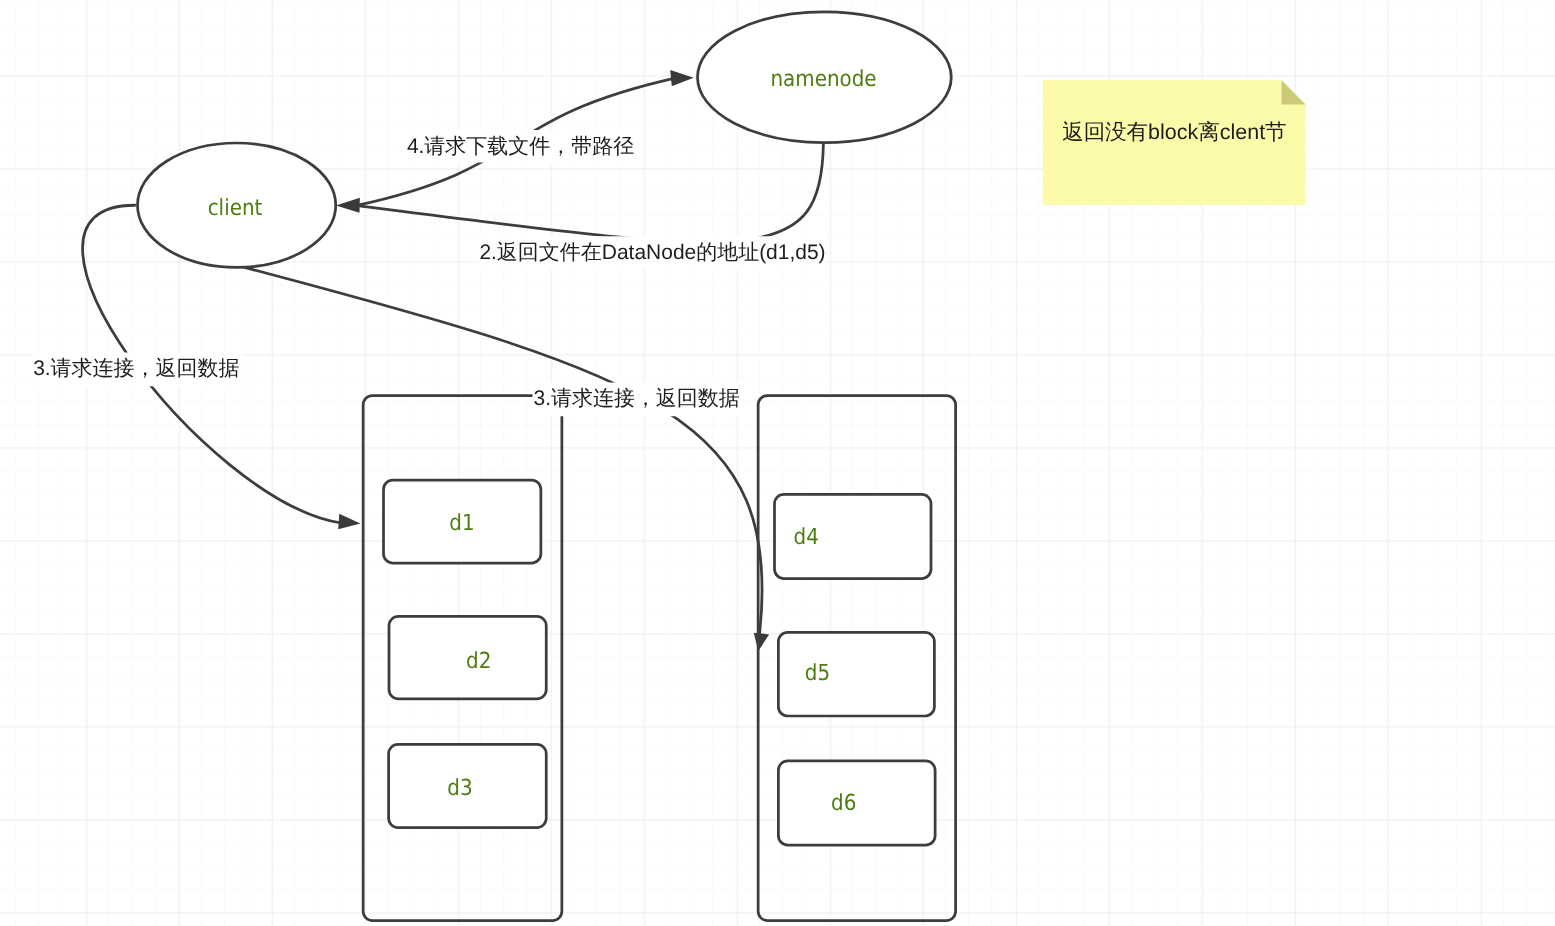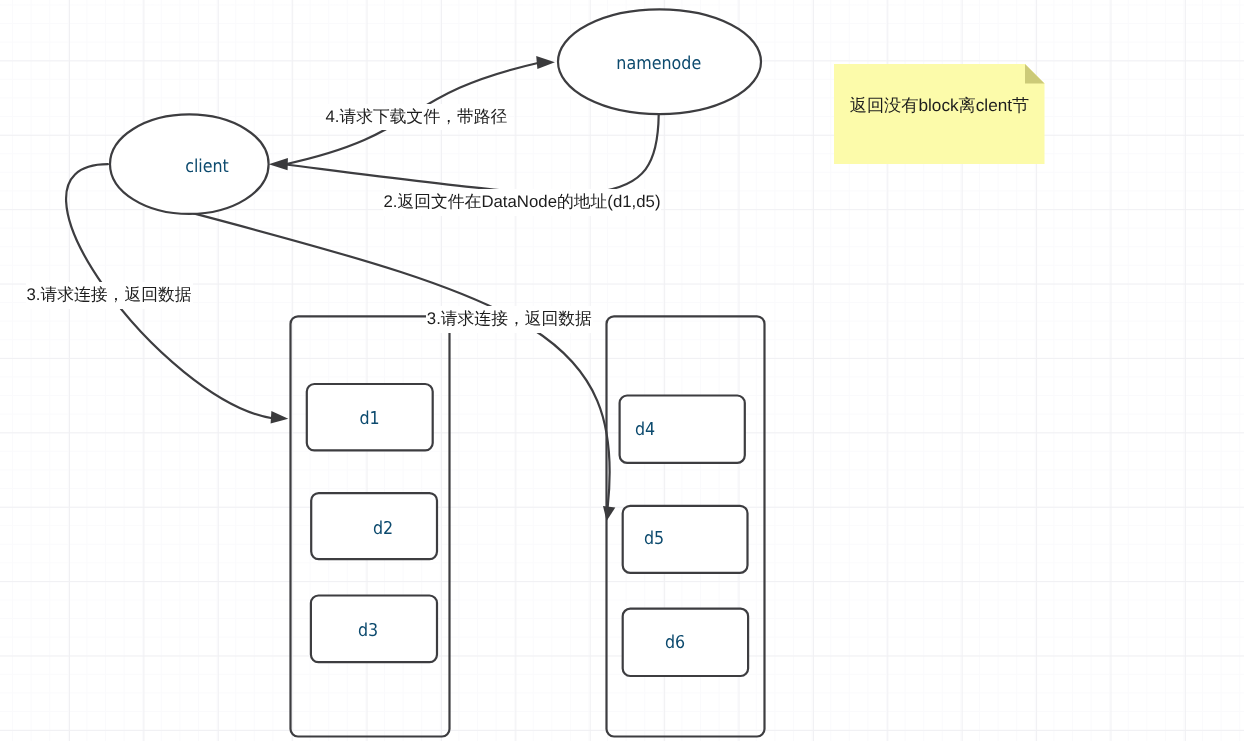--- a/index.html
+++ b/index.html
@@ -13,21 +13,21 @@
       linear-gradient(to bottom, #f0f0f3 1px, transparent 1px),
       linear-gradient(to right, #fafafc 1px, transparent 1px),
       linear-gradient(to bottom, #fafafc 1px, transparent 1px);
     background-size:74.4px 74.4px,74.4px 74.4px,18.6px 18.6px,18.6px 18.6px;
     background-position:-5.4px 0,0 -14px,-6.5px 0,0 4.5px;
     background-repeat:repeat;}
   svg.layer{position:absolute;left:0;top:0;width:1244px;height:741px;overflow:visible;}
   .stroke{fill:none;stroke:#3d3d40;stroke-width:2.2;stroke-linecap:round;stroke-linejoin:round;}
   .shapefill{fill:#ffffff;}
   .head{fill:#3a3a3c;}
-  .nodelbl{position:absolute;font-family:"DejaVu Sans",sans-serif;font-stretch:condensed;font-size:17.7px;color:#0c4a6e;white-space:nowrap;
+  .nodelbl{position:absolute;font-family:"DejaVu Sans",sans-serif;font-stretch:condensed;font-size:17.7px;color:#4d7c0f;white-space:nowrap;
            transform:translate(-50%,-50%);}
   .edgelbl{position:absolute;font-size:16.8px;color:#1d1d1d;white-space:nowrap;
            background:#ffffff;line-height:1.0;padding:5px 1px;}
   #note{position:absolute;left:834px;top:64px;width:211px;height:100px;
         box-sizing:border-box;padding-top:32px;}
   #note .note-bg{position:absolute;left:0;top:0;width:211px;height:100px;
         background:#fcfbaa;clip-path:polygon(0 0, 191px 0, 210.5px 19.5px, 210.5px 100px, 0 100px);}
   .note-text{position:relative;font-size:17.2px;color:#1d1d1d;text-align:center;line-height:19.5px;}
   .note-fold{position:absolute;left:191px;top:0;width:19.5px;height:19.5px;
              background:#ccca78;clip-path:polygon(0 0, 100% 100%, 0 100%);}
@@ -57,21 +57,21 @@
     <rect x="290.5" y="316.4" width="159" height="420.1" rx="7.5" class="stroke" fill="none"></rect>
     <rect x="606.5" y="316.4" width="158" height="420.1" rx="7.5" class="stroke" fill="none"></rect>
     <rect x="306.8" y="384" width="125.9" height="66.4" rx="7.5" class="stroke shapefill"></rect>
     <rect x="311.2" y="493.1" width="125.8" height="66" rx="7.5" class="stroke shapefill"></rect>
     <rect x="310.9" y="595.5" width="126.1" height="66.6" rx="7.5" class="stroke shapefill"></rect>
     <rect x="619.6" y="395.5" width="125.2" height="67.3" rx="7.5" class="stroke shapefill"></rect>
     <rect x="622.7" y="505.8" width="124.8" height="67" rx="7.5" class="stroke shapefill"></rect>
     <rect x="622.7" y="608.7" width="125.4" height="67.3" rx="7.5" class="stroke shapefill"></rect>
   </svg>
 
-  <div class="nodelbl" style="left:207px;top:166.8px">client</div>
+  <div class="nodelbl" style="left:188px;top:166.8px">client</div>
   <div class="nodelbl" style="left:658.8px;top:63.5px">namenode</div>
   <div class="nodelbl" style="left:369.6px;top:419.2px">d1</div>
   <div class="nodelbl" style="left:383px;top:528.9px">d2</div>
   <div class="nodelbl" style="left:368px;top:631.1px">d3</div>
   <div class="nodelbl" style="left:645px;top:429.9px">d4</div>
   <div class="nodelbl" style="left:654px;top:539.3px">d5</div>
   <div class="nodelbl" style="left:675px;top:642.5px">d6</div>
 
   <div class="edgelbl" style="left:324.5px;top:103.6px">4.请求下载文件，带路径</div>
   <div class="edgelbl" style="left:382.5px;top:188.9px">2.返回文件在DataNode的地址(d1,d5)</div>

